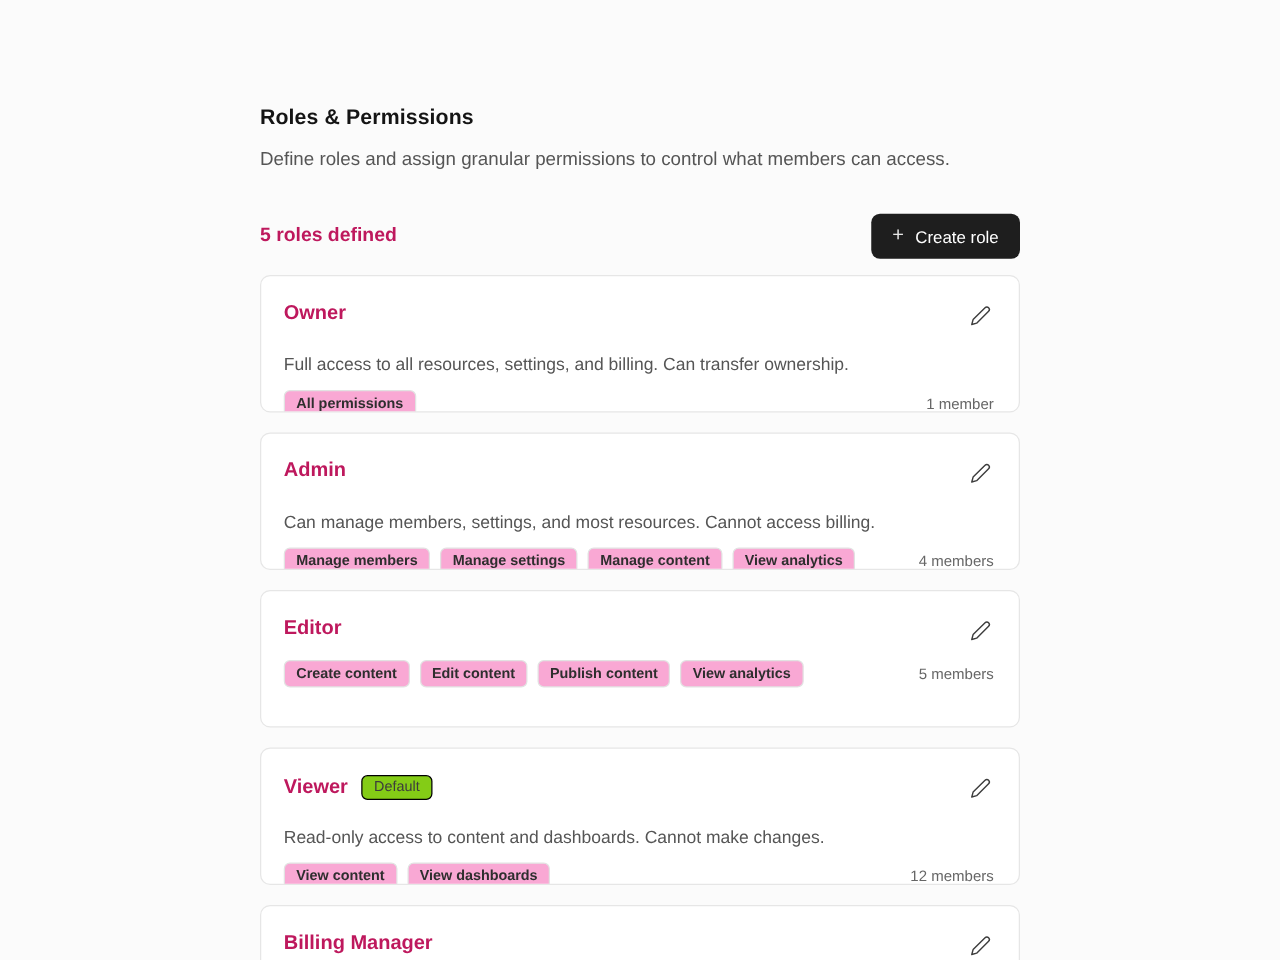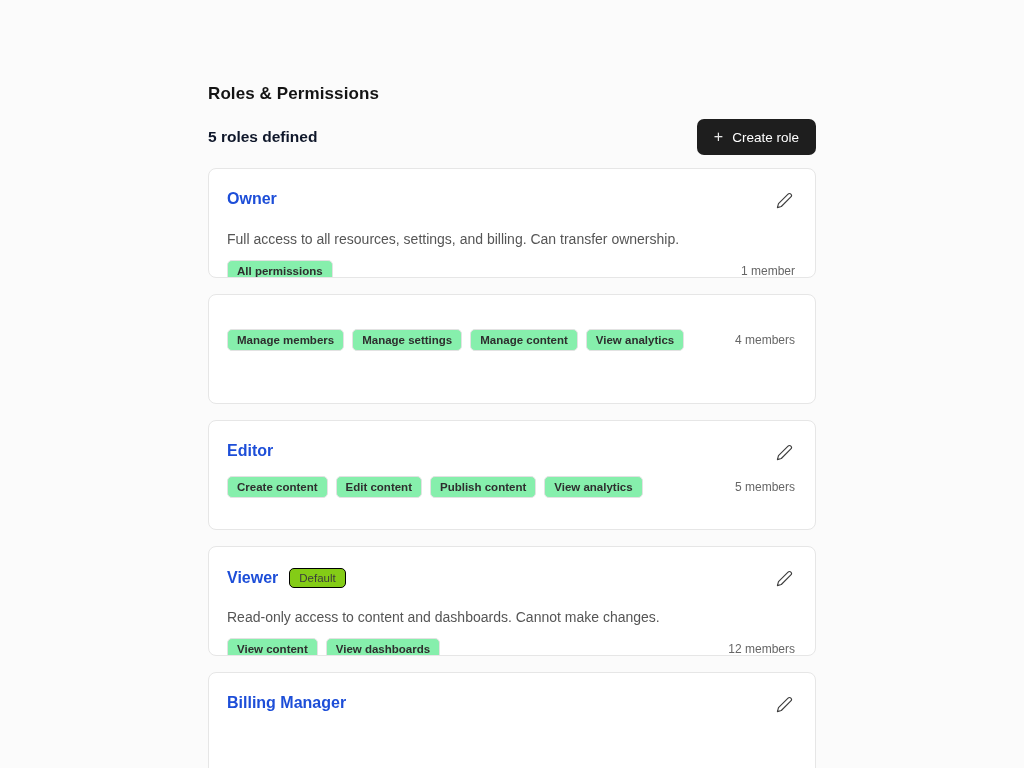--- a/index.html
+++ b/index.html
@@ -30,21 +30,21 @@
   .header-row {
     display: flex;
     align-items: center;
     justify-content: space-between;
     height: 36px;
     margin-bottom: 13px;
   }
   .roles-count {
     font-size: 15.5px;
     font-weight: 700;
-    color: #0f172a;
+    color: #be185d;
   }
   .create-btn {
     display: inline-flex;
     align-items: center;
     gap: 9px;
     height: 36px;
     padding: 0 17px;
     background: #1e1e1e;
     color: #fff;
     border: none;
@@ -81,21 +81,21 @@
     align-items: flex-start;
   }
   .title-wrap {
     display: flex;
     align-items: center;
     gap: 11px;
   }
   .role-name {
     font-size: 16px;
     font-weight: 700;
-    color: #1d4ed8;
+    color: #be185d;
   }
   .default-badge {
     display: inline-block;
     background: #84cc16;
     border: 1px solid #000000;
     border-radius: 5px;
     padding: 3px 9px;
     font-size: 11.5px;
     font-weight: 500;
     color: #3c3c3c;
@@ -118,41 +118,42 @@
     justify-content: space-between;
     align-items: center;
     margin-top: 13px;
   }
   .tags {
     display: flex;
     gap: 8px;
   }
   .tag {
     display: inline-block;
-    background: #86efac;
+    background: #f9a8d4;
     border: 1px solid #e2e2e2;
     border-radius: 5px;
     padding: 4px 9px;
     font-size: 11.5px;
     font-weight: 600;
     color: #2e2e2e;
     white-space: nowrap;
   }
   .members {
     font-size: 12px;
     color: #666;
     white-space: nowrap;
     text-align: center;
   }
 </style>
 </head>
 <body>
 
 <div class="page">
   <h1 class="page-title">Roles &amp; Permissions</h1>
+  <p class="page-subtitle">Define roles and assign granular permissions to control what members can access.</p>
 
   <div class="header-row">
     <div class="roles-count">5 roles defined</div>
     <button class="create-btn">
       <span class="plus">+</span>
       <span>Create role</span>
     </button>
   </div>
 
   <div class="cards" id="cards">
@@ -173,20 +174,34 @@
     <p class="role-desc">Full access to all resources, settings, and billing. Can transfer ownership.</p>
     <div class="card-foot">
       <div class="tags">
             <span class="tag">All permissions</span>
           </div>
       <div class="members">1 member</div>
     </div>
   </div>
 
   <div class="card">
+    <div class="card-head">
+      <div class="title-wrap">
+        <h2 class="role-name">Admin</h2>
+
+      </div>
+      <button class="edit-btn">
+        <span>
+          <svg width="17" height="17" viewBox="0 0 24 24" fill="none" stroke="currentColor" stroke-width="1.6" stroke-linecap="round" stroke-linejoin="round">
+            <path d="M17 3a2.828 2.828 0 1 1 4 4L7.5 20.5 2 22l1.5-5.5L17 3z"></path>
+          </svg>
+        </span>
+      </button>
+    </div>
+    <p class="role-desc">Can manage members, settings, and most resources. Cannot access billing.</p>
     <div class="card-foot">
       <div class="tags">
             <span class="tag">Manage members</span>
             <span class="tag">Manage settings</span>
             <span class="tag">Manage content</span>
             <span class="tag">View analytics</span>
           </div>
       <div class="members">4 members</div>
     </div>
   </div>

